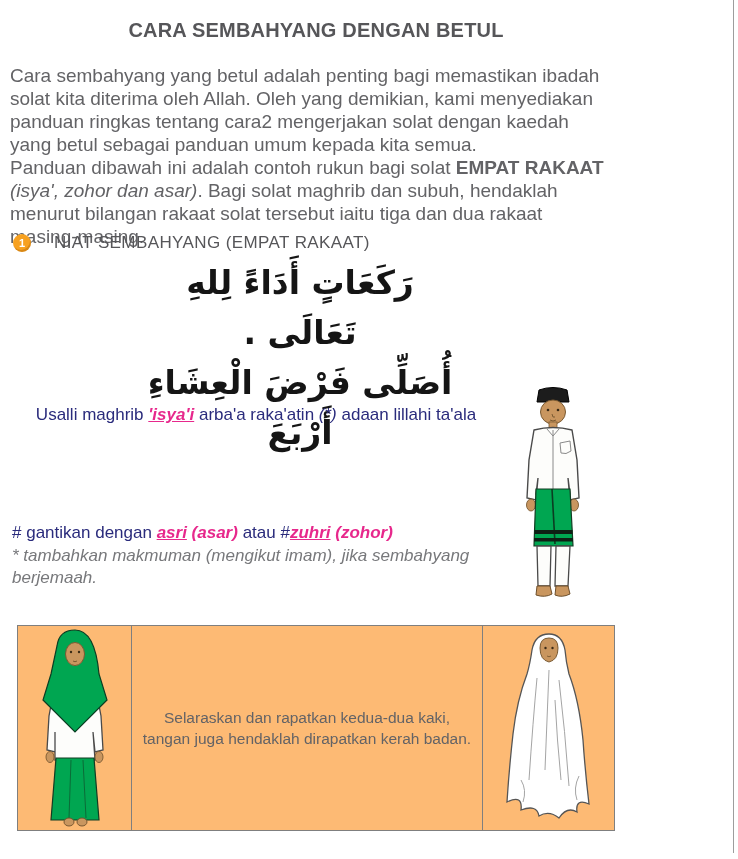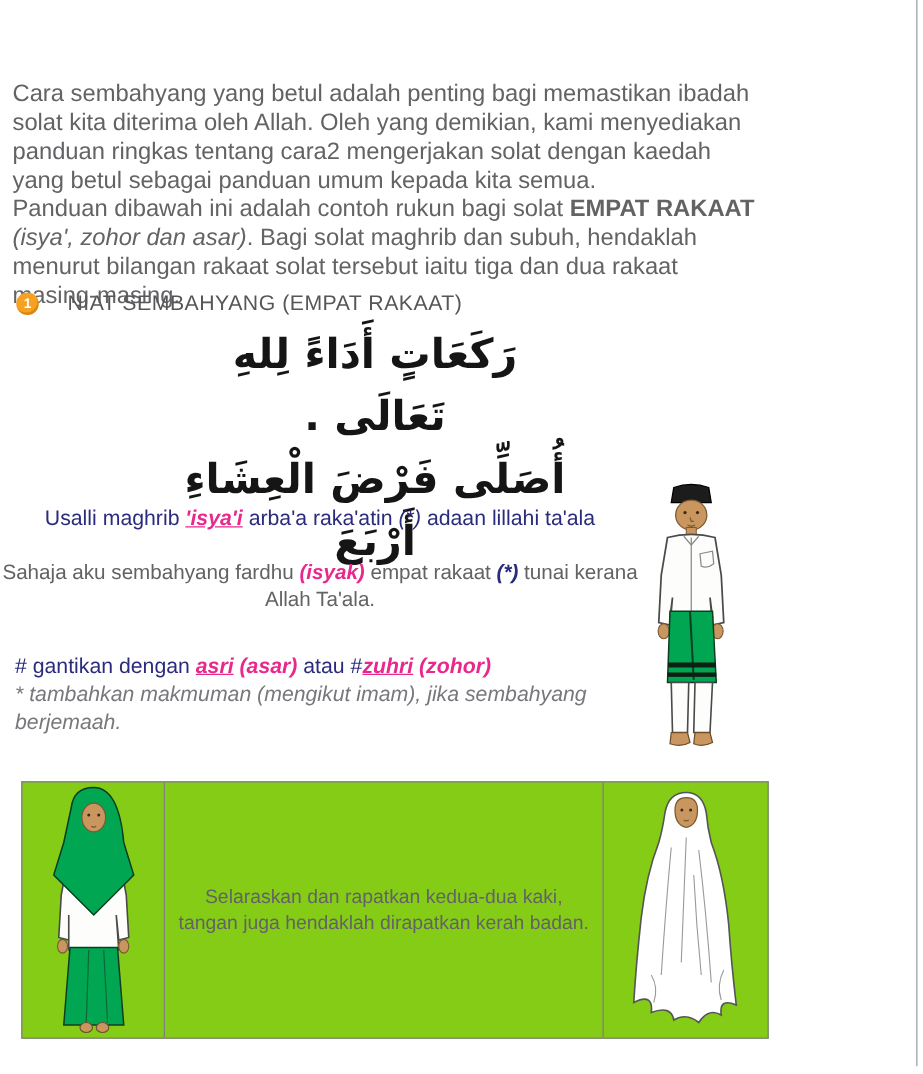--- a/index.html
+++ b/index.html
@@ -71,56 +71,56 @@
     font-size:17px; line-height:22px;
   }
   .hash-line { color:var(--navy); }
   .star-note {
     margin-top:1px; font-style:italic; color:#77787b;
   }
   .figure { position:absolute; }
   .fig-man { top:386px; left:506px; width:96px; height:214px; }
   .pose-table {
     position:absolute; top:625px; left:17px; width:598px; height:206px;
-    display:flex; border:1px solid var(--table_border); background:#84cc16;
+    display:flex; border:1px solid var(--table_border); background:#fdba74;
   }
   .cell { display:flex; align-items:center; justify-content:center; }
   .cell-a { width:114px; border-right:1px solid var(--table_border); }
   .cell-b { flex:1; }
   .cell-c { width:132px; border-left:1px solid var(--table_border); }
   .cell-caption {
     width:330px; text-align:center;
     font-size:15.5px; line-height:21px; color:var(--body_gray);
   }
   svg { display:block; }
 </style>
 </head>
 <body>
 
 <div class="page">
 
+  <h1 class="doc-title">CARA SEMBAHYANG DENGAN BETUL</h1>
 
   <p class="para para-1">Cara sembahyang yang betul adalah penting bagi memastikan ibadah solat kita diterima oleh Allah. Oleh yang demikian, kami menyediakan panduan ringkas tentang cara2 mengerjakan solat dengan kaedah yang betul sebagai panduan umum kepada kita semua.</p>
 
   <p class="para para-2"><span>Panduan dibawah ini adalah contoh rukun bagi solat </span><span class="bold-seg">EMPAT RAKAAT</span><span class="ital-seg"> (isya', zohor dan asar)</span><span>. Bagi solat maghrib dan subuh, hendaklah menurut bilangan rakaat solat tersebut iaitu tiga dan dua rakaat masing-masing.</span></p>
 
   <div class="section-head">
     <span class="num-badge">1</span>
     <span class="section-label">NIAT SEMBAHYANG (EMPAT RAKAAT)</span>
   </div>
 
   <div class="arabic-block">
     <div>رَكَعَاتٍ أَدَاءً لِلهِ تَعَالَى .</div>
     <div>أُصَلِّى فَرْضَ الْعِشَاءِ أَرْبَعَ</div>
   </div>
 
   <div class="translit-line"><span>Usalli maghrib </span><span class="hl-link">'isya'i</span><span> arba'a raka'atin </span><span class="star-mark">(*)</span><span> adaan lillahi ta'ala</span></div>
 
   <div class="meaning-block">
-    <div><span>Sahaja aku sembahyang fardhu </span><span class="hl-word">(isyak)</span><span> empat rakaat </span><span class="star-mark-navy">(*)</span><span> tunai kerana Allah Ta'ala.</span></div>
   </div>
 
   <div class="notes-block">
     <div class="hash-line"><span># gantikan dengan </span><span class="hl-link">asri</span><span class="hl-word"> (asar)</span><span> atau #</span><span class="hl-link">zuhri</span><span class="hl-word"> (zohor)</span></div>
     <div class="star-note">* tambahkan makmuman (mengikut imam), jika sembahyang berjemaah.</div>
   </div>
 
   <div class="figure fig-man">
     <svg width="96" height="214" viewBox="0 0 96 214">
 

